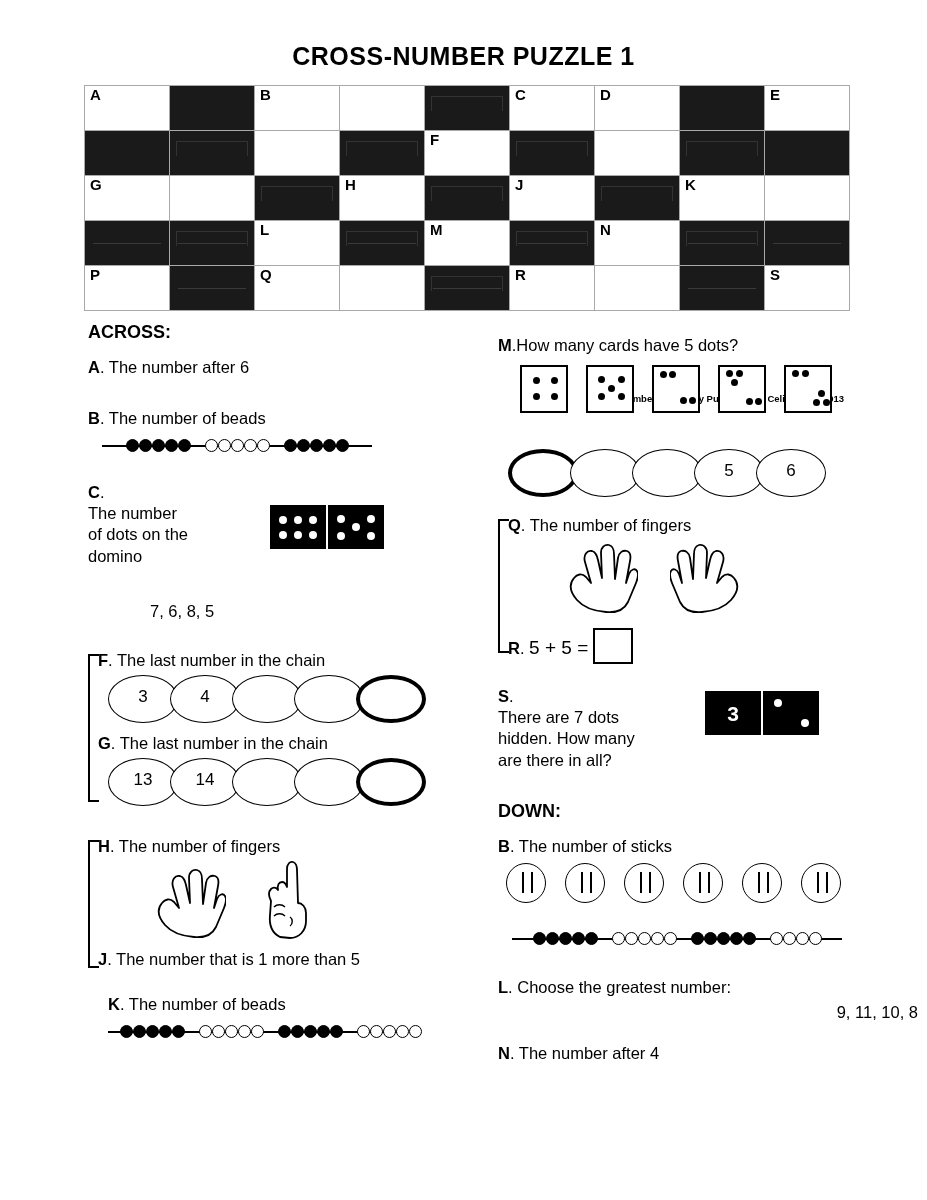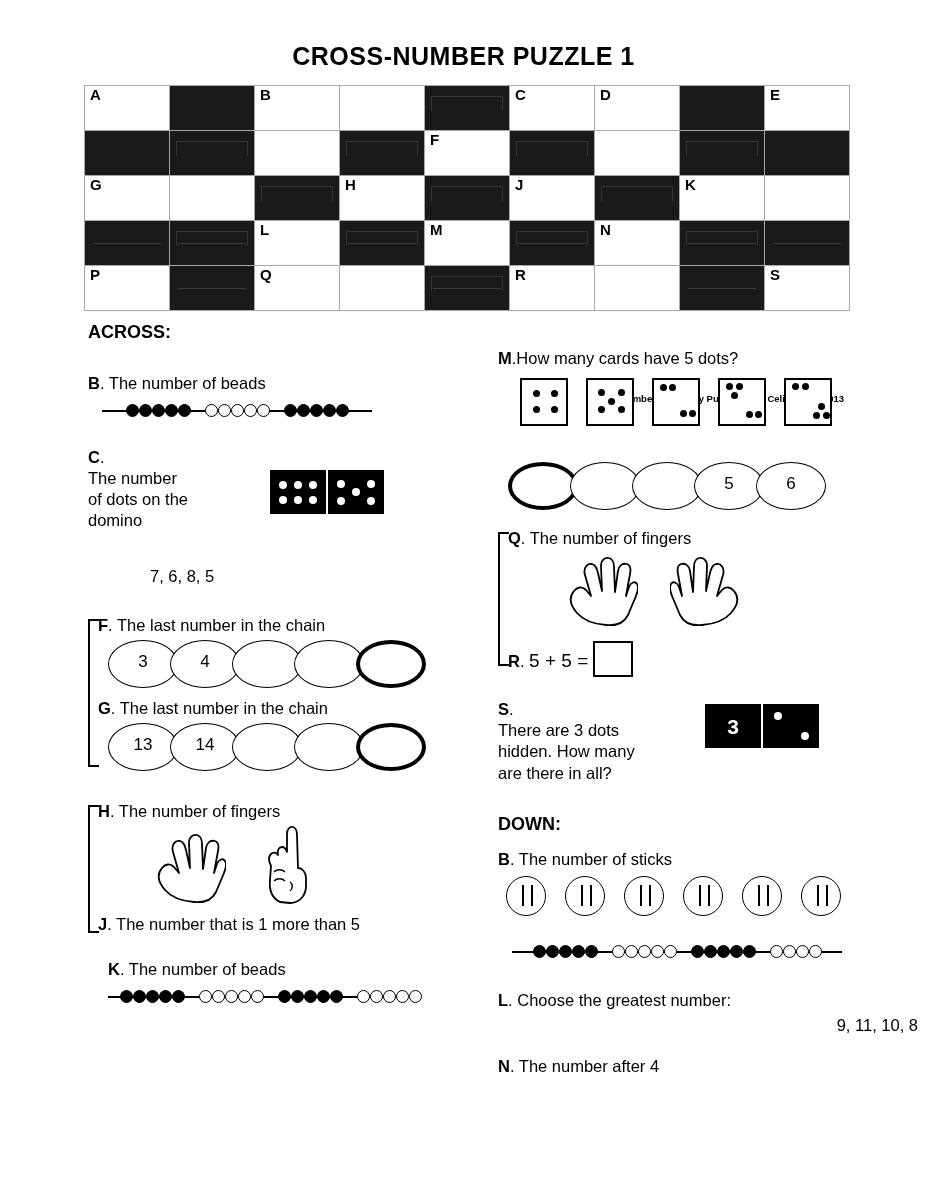--- a/index.html
+++ b/index.html
@@ -47,21 +47,21 @@
   }
 
   .copyright {
     position: absolute; left: 0; top: 308px; width: 760px;
     text-align: right;
     font-size: 9.5px; font-weight: bold;
   }
 
   
   .col-left  { position: absolute; left: 88px;  top: 322px; width: 400px; }
-  .col-right { position: absolute; left: 498px; top: 348px; width: 420px; }
+  .col-right { position: absolute; left: 498px; top: 335px; width: 420px; }
 
   .section-head { font-size: 18px; font-weight: bold; margin-bottom: 14px; }
 
   .clue { position: relative; margin-bottom: 6px; }
   .clue .ctext { font-size: 16.5px; line-height: 1.28; }
   .clue .ctext b { font-weight: bold; }
   .bigdigit { font-size: 19px; }
 
   
   .bracket {
@@ -267,20 +267,24 @@
           </tr>
         </tbody>
     </table>
     <div class="copyright">Cross-Number Discovery Puzzles 1 - © Celia Baron 2013</div>
   </div>
 
   <div class="col-left">
 
     <div class="section-head">ACROSS:</div>
 
+    <div class="clue" style="margin-top:4px;">
+      <div class="ctext"><b>A</b>.
+        <span>The number after 6</span></div>
+    </div>
 
     <div class="clue" style="margin-top:30px;">
       <div class="ctext"><b>B</b>.
         <span>The number of beads</span></div>
       <div class="beadline" style="margin-top:7px; margin-left:14px; width:270px;">
           <div class="rod" style="width: 270px;"></div>
           <div class="bead f" style="left: 23.5px;"></div>
           <div class="bead f" style="left: 36.5px;"></div>
           <div class="bead f" style="left: 49.5px;"></div>
           <div class="bead f" style="left: 62.5px;"></div>
@@ -478,21 +482,21 @@
       <div class="ctext" style="margin-top:10px;">
         <b>R</b>.
         <span class="bigdigit">5 + 5 =</span>
         <span class="ansbox"></span>
       </div>
     </div>
 
     <div class="clue" style="margin-top:22px;">
       <div style="display:flex; align-items:flex-start;">
         <div class="ctext" style="width:196px; white-space:pre-line;"><b>S</b>.
-          <span>There are 3 dots
+          <span>There are 7 dots
 hidden. How many
 are there in all?</span></div>
         <div style="margin-left:10px; margin-top:4px;">
           <span class="domino">
             <span class="dhalf" style="width:56px;height:44px;">
               <span class="dnum" style="top:11px; font-size:21px;">3</span>
             </span><span class="dhalf" style="width:56px;height:44px;">
               <span class="pip" style="left:11px;top:8px;width:8px;height:8px;"></span>
               <span class="pip" style="left:38px;top:28px;width:8px;height:8px;"></span>
             </span>

